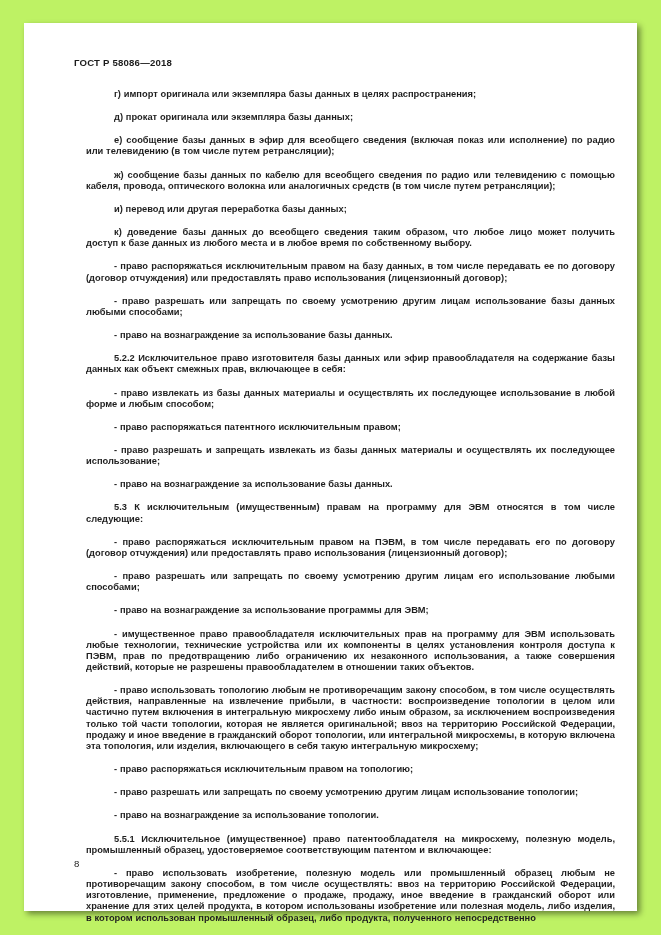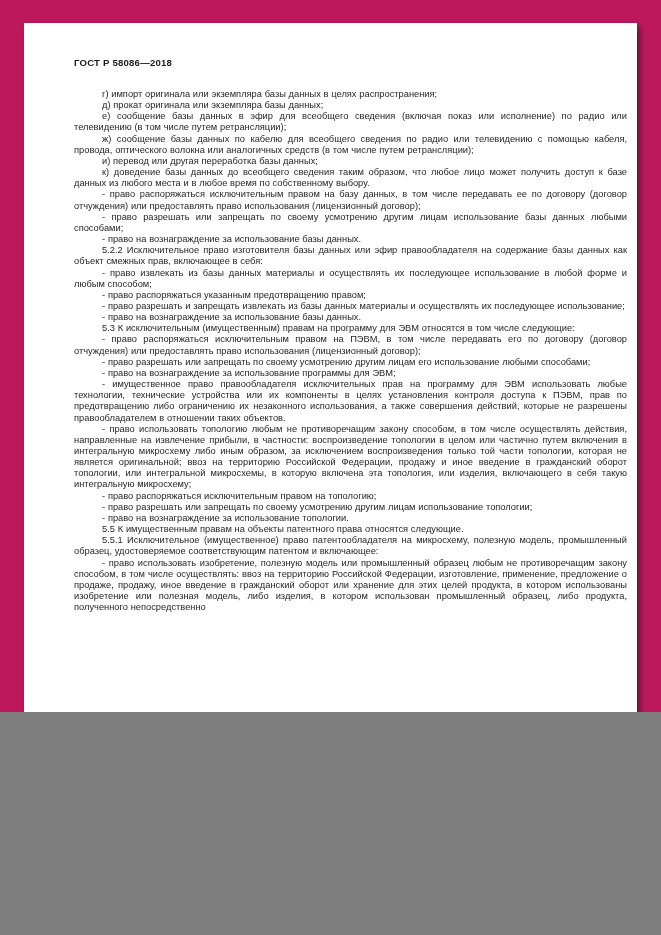--- a/index.html
+++ b/index.html
@@ -3,22 +3,22 @@
 <meta charset="utf-8">
 <style>
   html, body {
     margin: 0;
     padding: 0;
     background: #7e7e7e;
     font-family: "Liberation Sans", sans-serif;
   }
   .canvas {
     width: 661px;
-    height: 712px;
-    background: #be185d;
+    height: 935px;
+    background: #bef264;
     overflow: hidden;
   }
   .page {
     box-sizing: border-box;
     width: 613px;
     height: 888px;
     margin: 0 auto;
     position: relative;
     top: 23px;
     background: #ffffff;
@@ -32,24 +32,25 @@
     letter-spacing: 0.2px;
   }
   .doc-body {
     margin-top: 21px;
     font-size: 9.3px;
     line-height: 11.15px;
     color: #1f1f1f;
     text-align: justify;
   }
   .doc-body p {
-    margin: 0;
+    margin: 12px;
     padding: 0;
     text-indent: 28px;
     word-spacing: 0.2px;
+    font-weight: bold;
   }
   .page-number {
     position: absolute;
     left: 50px;
     bottom: 42px;
     font-size: 9.6px;
     color: #1c1c1c;
   }
 </style>
 </head>
@@ -63,31 +64,30 @@
         <p>д) прокат оригинала или экземпляра базы данных;</p>
         <p>е) сообщение базы данных в эфир для всеобщего сведения (включая показ или исполнение) по радио или телевидению (в том числе путем ретрансляции);</p>
         <p>ж) сообщение базы данных по кабелю для всеобщего сведения по радио или телевидению с помощью кабеля, провода, оптического волокна или аналогичных средств (в том числе путем ретрансляции);</p>
         <p>и) перевод или другая переработка базы данных;</p>
         <p>к) доведение базы данных до всеобщего сведения таким образом, что любое лицо может получить доступ к базе данных из любого места и в любое время по собственному выбору.</p>
         <p>- право распоряжаться исключительным правом на базу данных, в том числе передавать ее по договору (договор отчуждения) или предоставлять право использования (лицензионный договор);</p>
         <p>- право разрешать или запрещать по своему усмотрению другим лицам использование базы данных любыми способами;</p>
         <p>- право на вознаграждение за использование базы данных.</p>
         <p>5.2.2 Исключительное право изготовителя базы данных или эфир правообладателя на содержание базы данных как объект смежных прав, включающее в себя:</p>
         <p>- право извлекать из базы данных материалы и осуществлять их последующее использование в любой форме и любым способом;</p>
-        <p>- право распоряжаться указанным предотвращению правом;</p>
+        <p>- право распоряжаться патентного исключительным правом;</p>
         <p>- право разрешать и запрещать извлекать из базы данных материалы и осуществлять их последующее использование;</p>
         <p>- право на вознаграждение за использование базы данных.</p>
         <p>5.3 К исключительным (имущественным) правам на программу для ЭВМ относятся в том числе следующие:</p>
         <p>- право распоряжаться исключительным правом на ПЭВМ, в том числе передавать его по договору (договор отчуждения) или предоставлять право использования (лицензионный договор);</p>
         <p>- право разрешать или запрещать по своему усмотрению другим лицам его использование любыми способами;</p>
         <p>- право на вознаграждение за использование программы для ЭВМ;</p>
         <p>- имущественное право правообладателя исключительных прав на программу для ЭВМ использовать любые технологии, технические устройства или их компоненты в целях установления контроля доступа к ПЭВМ, прав по предотвращению либо ограничению их незаконного использования, а также совершения действий, которые не разрешены правообладателем в отношении таких объектов.</p>
         <p>- право использовать топологию любым не противоречащим закону способом, в том числе осуществлять действия, направленные на извлечение прибыли, в частности: воспроизведение топологии в целом или частично путем включения в интегральную микросхему либо иным образом, за исключением воспроизведения только той части топологии, которая не является оригинальной; ввоз на территорию Российской Федерации, продажу и иное введение в гражданский оборот топологии, или интегральной микросхемы, в которую включена эта топология, или изделия, включающего в себя такую интегральную микросхему;</p>
         <p>- право распоряжаться исключительным правом на топологию;</p>
         <p>- право разрешать или запрещать по своему усмотрению другим лицам использование топологии;</p>
         <p>- право на вознаграждение за использование топологии.</p>
-        <p>5.5 К имущественным правам на объекты патентного права относятся следующие.</p>
         <p>5.5.1 Исключительное (имущественное) право патентообладателя на микросхему, полезную модель, промышленный образец, удостоверяемое соответствующим патентом и включающее:</p>
         <p>- право использовать изобретение, полезную модель или промышленный образец любым не противоречащим закону способом, в том числе осуществлять: ввоз на территорию Российской Федерации, изготовление, применение, предложение о продаже, продажу, иное введение в гражданский оборот или хранение для этих целей продукта, в котором использованы изобретение или полезная модель, либо изделия, в котором использован промышленный образец, либо продукта, полученного непосредственно</p>
       </div>
     <div class="page-number">8</div>
   </div>
 </div>
 
 </body></html>

